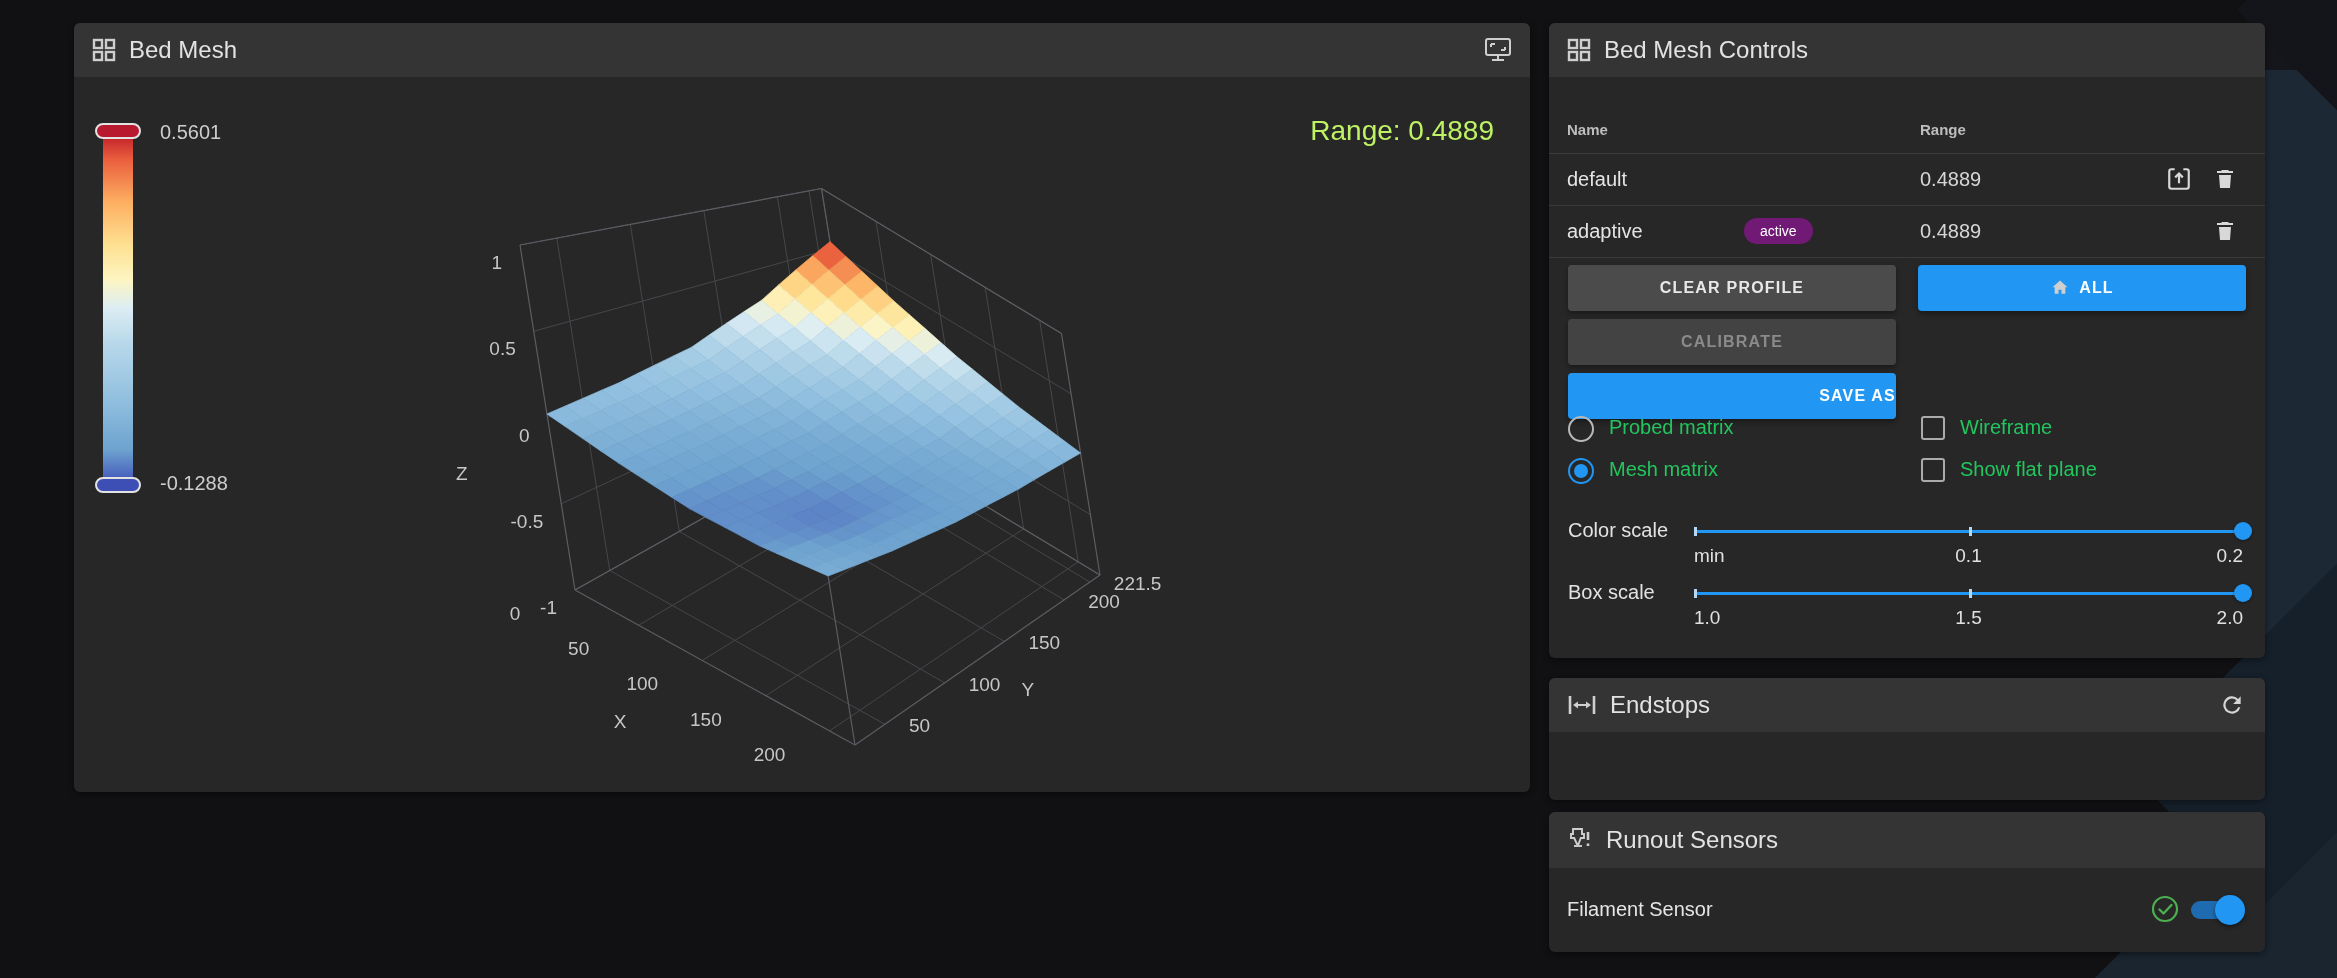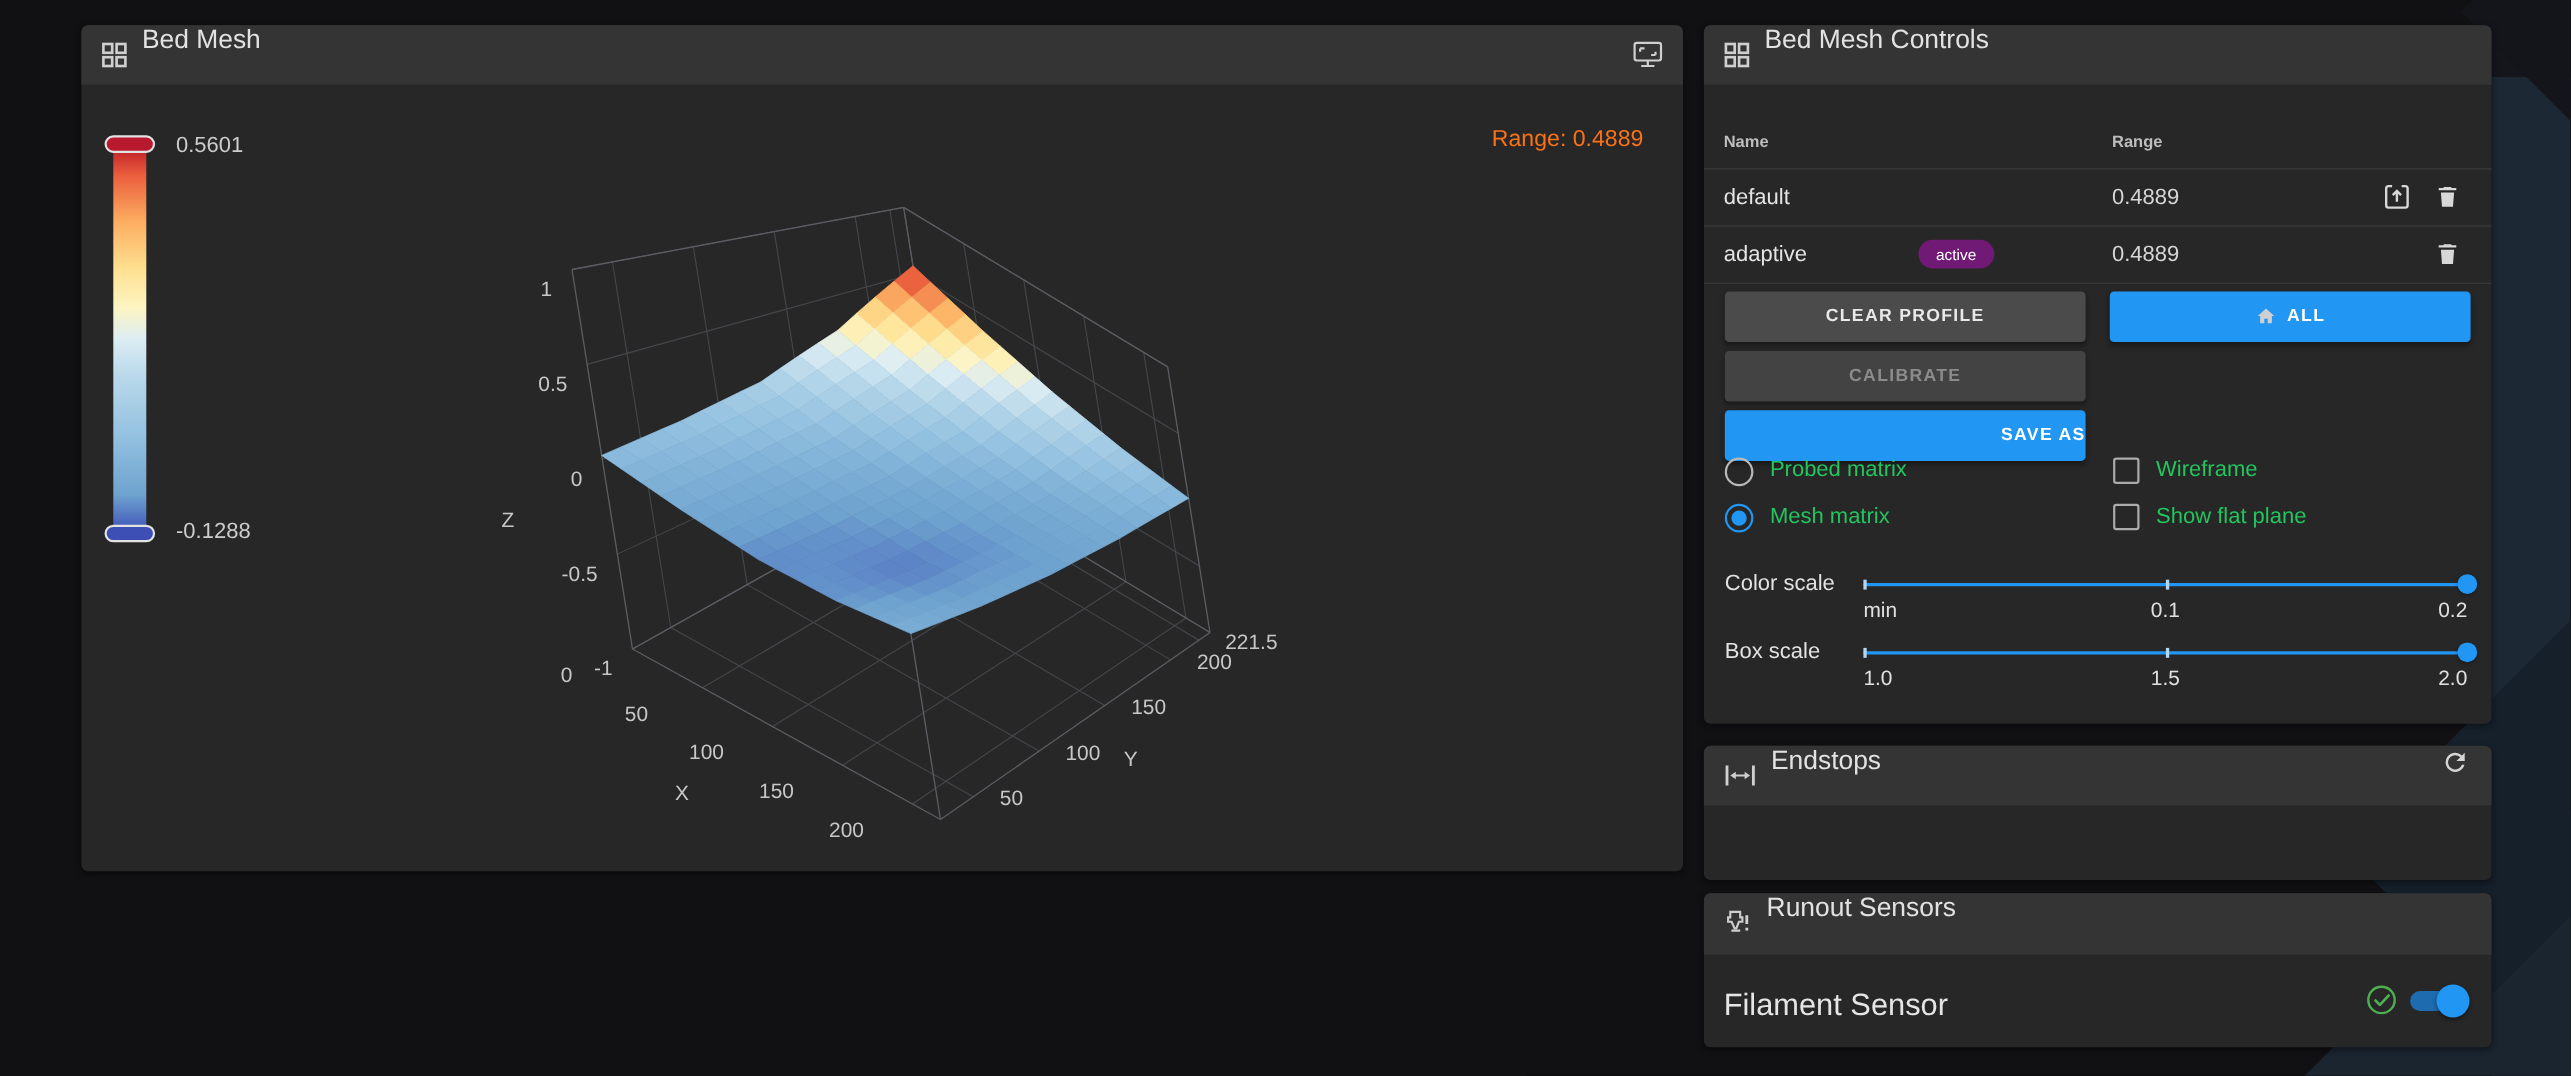--- a/index.html
+++ b/index.html
@@ -8,28 +8,28 @@
         -webkit-font-smoothing:antialiased;}
   
   .bg-right{position:absolute;left:2265px;top:0;width:72px;height:978px;background:#14161c;}
   .bg-right .navy{position:absolute;left:0;top:70px;width:72px;height:908px;background:#1c2834;}
   .bg-corner{position:absolute;left:2270px;top:-70px;width:160px;height:160px;background:#13151b;transform:rotate(45deg);}
   .bg-band{position:absolute;left:1900px;top:880px;width:760px;height:420px;background:#1a2530;transform:rotate(-45deg);}
   .bg-band2{position:absolute;left:2120px;top:560px;width:520px;height:190px;background:#16202b;transform:rotate(-45deg);}
 
   .card{position:absolute;background:#272727;border-radius:6px;box-shadow:0 2px 6px rgba(0,0,0,.45);}
   .card-header{position:absolute;left:0;top:0;right:0;height:54px;background:#343434;
-               border-radius:6px 6px 0 0;display:flex;padding:0 18px;box-sizing:border-box;}
+               border-radius:6px 6px 0 0;display:flex;align-items:center;padding:0 18px;box-sizing:border-box;}
   .htitle{font-size:24px;color:#e2e2e2;margin-left:13px;}
   .hicon{display:flex;align-items:center;color:#cfcfcf;}
   .hicon.right{margin-left:auto;cursor:pointer;}
 
   
   #bedmesh-card{left:74px;top:23px;width:1456px;height:769px;}
-  #range-label{position:absolute;right:36px;top:92px;font-size:21px;color:#f97316;}
+  #range-label{position:absolute;right:36px;top:92px;font-size:28px;color:#bef264;}
   #colorbar-wrap{position:absolute;left:29px;top:108px;width:44px;height:354px;}
   #colorbar{position:absolute;left:0;top:0;width:30px;height:354px;border-radius:2px;}
   .cb-handle{position:absolute;left:-8px;width:46px;height:16px;border-radius:9px;
              border:2px solid #e3e3e3;box-sizing:border-box;cursor:grab;}
   .cb-handle.top{top:-8px;background:#b9192f;}
   .cb-handle.bottom{bottom:-8px;background:#3d4eb5;}
   .cb-label{position:absolute;left:57px;font-size:20px;color:#cdcdcd;white-space:nowrap;}
   .cb-label.top{top:-10px;}
   .cb-label.bottom{bottom:-10px;}
   #plot3d-svg{position:absolute;left:276px;top:147px;width:820px;height:645px;cursor:grab;}
@@ -78,21 +78,21 @@
 
   
   #endstops-card{left:1549px;top:678px;width:716px;height:122px;}
   #endstops-body{position:absolute;left:18px;top:67px;right:18px;font-size:19px;color:#e3e3e3;}
   .refresh-btn{margin-left:auto;width:30px;height:30px;display:flex;align-items:center;
                justify-content:center;color:#d5d5d5;cursor:pointer;}
 
   
   #runout-card{left:1549px;top:812px;width:716px;height:140px;}
   #runout-card .card-header{height:56px;}
-  #filament-label{position:absolute;left:18px;top:86px;font-size:28px;color:#e5e5e5;}
+  #filament-label{position:absolute;left:18px;top:86px;font-size:20px;color:#e5e5e5;}
   .check-icon{position:absolute;right:85px;top:82px;width:30px;height:30px;}
   .toggle{position:absolute;right:24px;top:89px;width:50px;height:18px;border-radius:9px;
           background:#1f6bb0;cursor:pointer;}
   .toggle .knob{position:absolute;right:-4px;top:-6px;width:30px;height:30px;border-radius:50%;
                 background:#2196f3;box-shadow:0 2px 4px rgba(0,0,0,.45);}
 </style>
 </head>
 <body>
 
 <div id="page">

